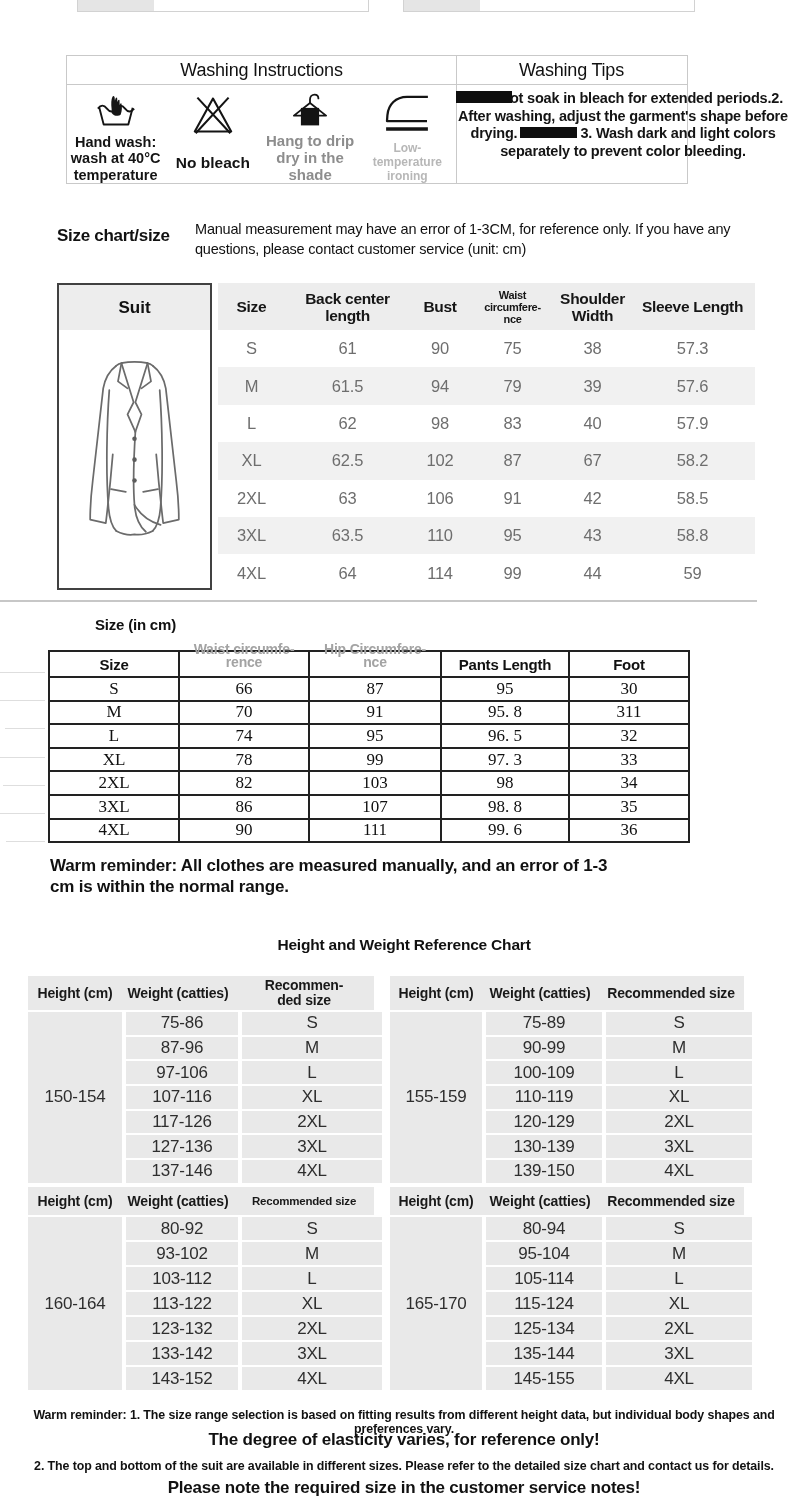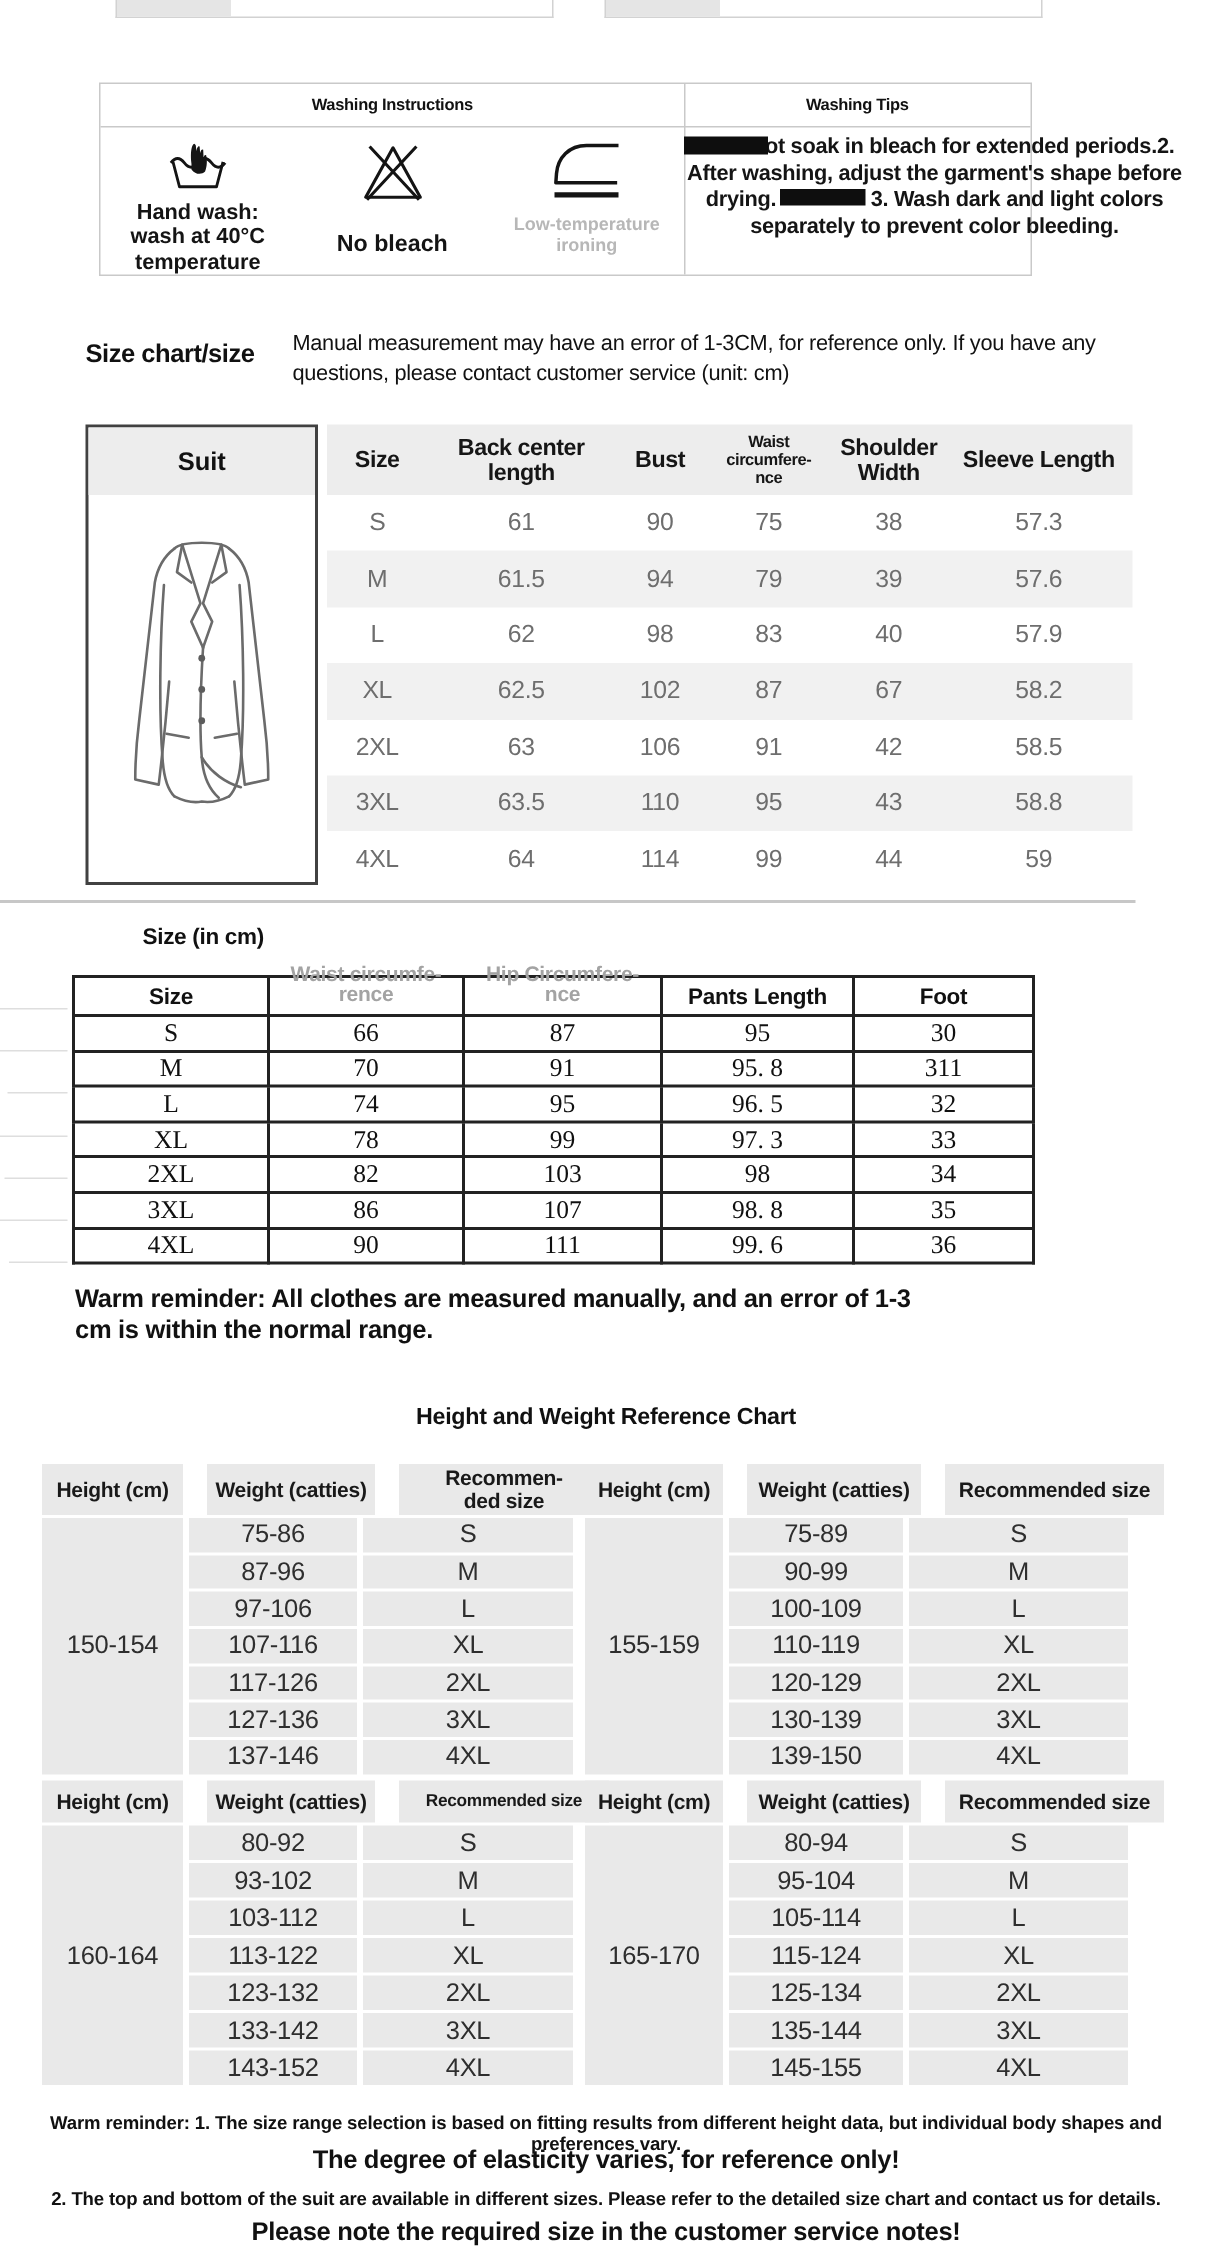--- a/index.html
+++ b/index.html
@@ -10,21 +10,21 @@
   
   .topcard{position:absolute;top:0;height:11px;width:290px;background:#fff;
            border:1px solid #d2d2d2;border-top:none;display:flex}
   .topcard-gray{width:76px;height:100%;background:#e5e5e5}
 
   
   .wash{position:absolute;left:66px;top:55px;width:620px;height:127px;border:1px solid #c9c9c9}
   .wash-hline{position:absolute;top:28px;left:0;right:0;height:1px;background:#c9c9c9}
   .wash-divider{position:absolute;left:389px;top:0;width:1px;height:100%;background:#c9c9c9}
   .wash-head{position:absolute;top:0;height:28px;line-height:28px;text-align:center;
-             font-weight:bold;font-size:11px;letter-spacing:-0.2px}
+             font-weight:normal;font-size:18px;letter-spacing:-0.2px}
   .wash-head-left{left:0;width:389px}
   .wash-head-right{left:389px;right:0}
   .wash-icons{position:absolute;left:0;top:29px;width:389px;height:98px;display:flex}
   .wash-cell{flex:1;display:flex;flex-direction:column;align-items:center;padding-top:4px}
   .wash-label{text-align:center;font-weight:bold;margin-top:1px}
   .lab1{font-size:14.5px;line-height:16.5px;color:#141414}
   .lab2{font-size:15.5px;color:#141414;margin-top:13px}
   .lab3{font-size:15px;line-height:17px;color:#8d8d8d}
   .lab4{font-size:12px;line-height:14px;color:#b7b7b7;margin-top:5px}
   .wash-tips-cell{position:absolute;left:390px;top:28px;right:0;bottom:0}
@@ -64,21 +64,21 @@
   .pants td{height:21.6px;font-family:"Liberation Serif",serif;font-size:17px;color:#101010;font-weight:normal}
   .fade{display:block;margin-top:-16px;color:#a3a3a3;font-size:14px;line-height:13.5px;
         white-space:pre-line;font-weight:bold;letter-spacing:-0.2px}
 
   .warm1{position:absolute;left:50px;top:855px;font-size:17px;font-weight:bold;line-height:21px;
          white-space:pre-line;letter-spacing:-0.2px}
 
   
   .hwtitle{position:absolute;left:0;top:936px;width:808px;text-align:center;font-size:15.5px;
            font-weight:bold;letter-spacing:-0.2px}
-  .hw-head{position:absolute;display:grid;column-gap:16px;height:34px}
+  .hw-head{position:absolute;display:grid;column-gap:0;height:34px}
   .hw-head>div{background:#e9e9e9;display:flex;align-items:center;justify-content:center;text-align:center;
                font-weight:bold;font-size:14px;line-height:15px;color:#191919;letter-spacing:-0.2px}
   .hw-head .tiny{font-size:11.5px}
   .cols-left{left:28px;grid-template-columns:94px 112px 140px}
   .cols-right{left:390px;grid-template-columns:92px 116px 146px}
   .hw-rows{position:absolute;display:grid;column-gap:4px;row-gap:2px;grid-auto-rows:22.7px}
   .hw-rows.rows23{grid-auto-rows:23px}
   .hw-rows>div{background:#e9e9e9;display:flex;align-items:center;justify-content:center;
                font-size:17px;color:#2e2e2e;letter-spacing:-0.2px}
   .hw-height{grid-row:1 / span 7;grid-column:1;font-size:17.5px}
@@ -119,20 +119,30 @@
 temperature</div>
       </div>
       <div class="wash-cell">
         <svg width="52" height="52" viewBox="0 0 60 60">
           <g fill="none" stroke="#141414" stroke-width="2.4">
             <path d="M30 11 L9 49 H51 Z" stroke-linejoin="round"></path>
             <path d="M12 10 L50 51 M48 10 L10 51"></path>
           </g>
         </svg>
         <div class="wash-label lab2">No bleach</div>
+      </div>
+      <div class="wash-cell">
+        <svg width="52" height="52" viewBox="0 0 60 60">
+          <path d="M30 20 v-5 c0 -4 3 -7 6.5 -7 c3.5 0 5.5 2.5 5.5 5.5" fill="none" stroke="#141414" stroke-width="2.6" stroke-linecap="round"></path>
+          <path d="M30 20 L7 38 H53 Z" fill="none" stroke="#141414" stroke-width="2.6" stroke-linejoin="round"></path>
+          <rect x="17" y="27" width="26" height="25" fill="#131313"></rect>
+        </svg>
+        <div class="wash-label lab3 pre">Hang to drip
+dry in the
+shade</div>
       </div>
       <div class="wash-cell">
         <svg width="54" height="48" viewBox="0 0 60 54">
           <path d="M54 9 H30 C17 9 8.5 18 7.5 30 L7 37 H53" fill="none" stroke="#141414" stroke-width="2.6" stroke-linejoin="round"></path>
           <path d="M6 46 H54" stroke="#141414" stroke-width="4"></path>
         </svg>
         <div class="wash-label lab4 pre">Low-temperature
 ironing</div>
       </div>
     </div>

